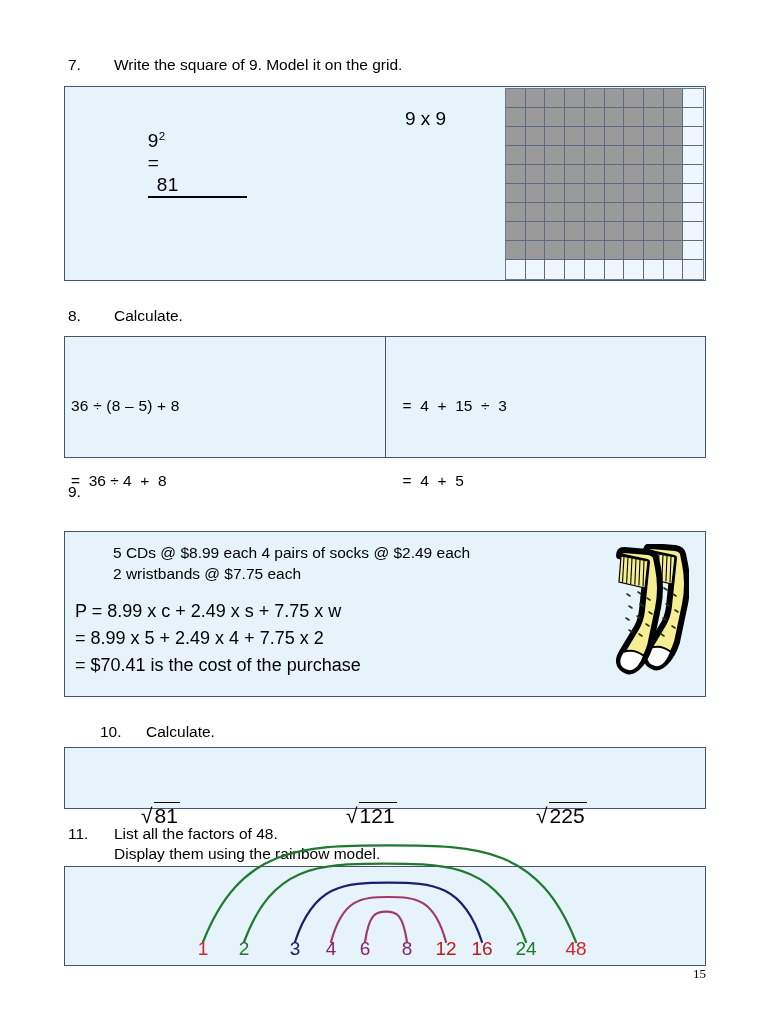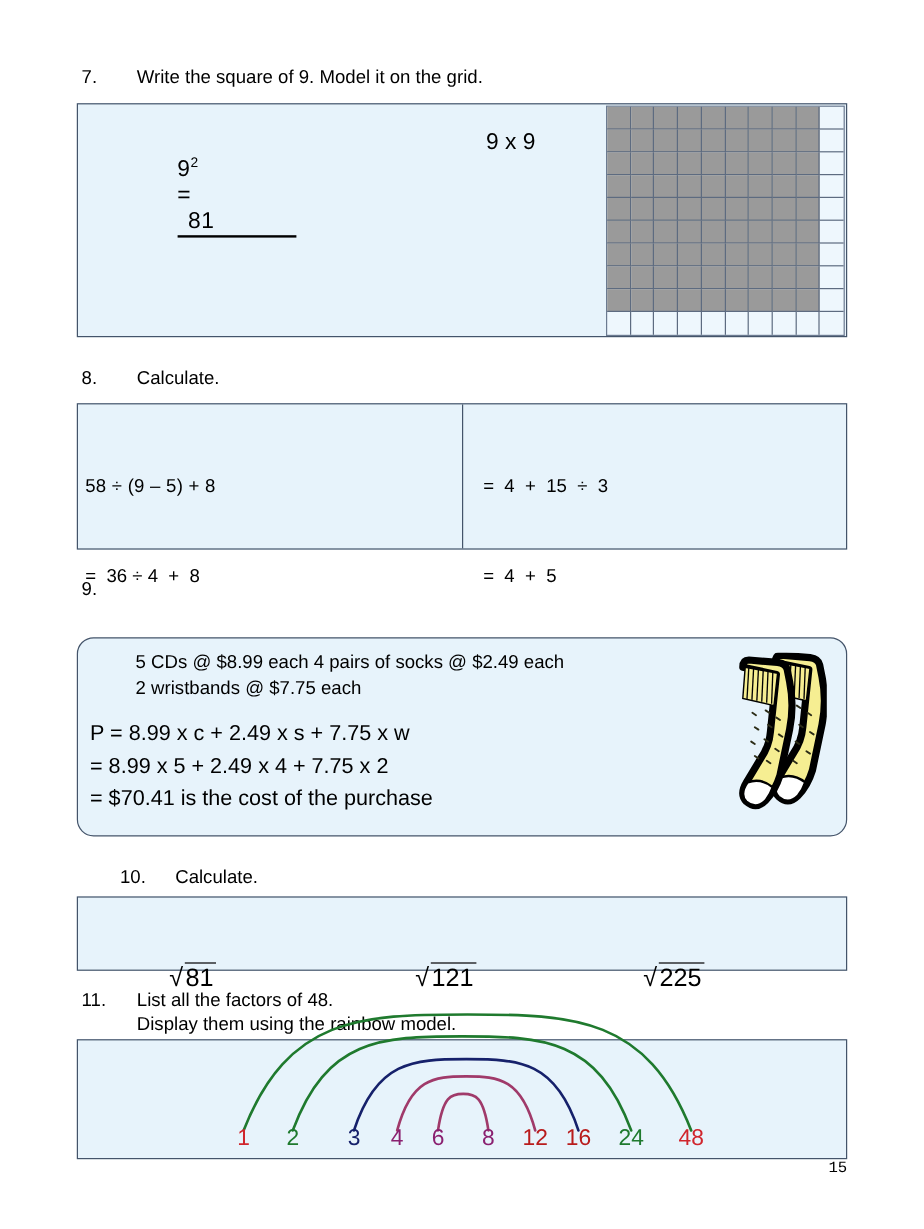--- a/index.html
+++ b/index.html
@@ -102,21 +102,21 @@
     padding: 6px 0 0 6px;
     font-size: 15.5px;
     line-height: 25px;
     white-space: pre;
   }
   .q8-cell.left  { width: 321px; }
   .q8-cell.right { width: 321px; border-left: 1px solid #44546a; padding-left: 8px; }
   .q8-first { letter-spacing: .2px; }
 
   
-  #q9box { left: 64px; top: 531px; width: 642px; height: 166px; border-radius: 14px; }
+  #q9box { left: 64px; top: 531px; width: 642px; height: 166px; }
   .q9-items {
     position: absolute;
     left: 48px; top: 10px;
     font-size: 15.5px;
     line-height: 21px;
     white-space: pre-line;
   }
   .q9-work {
     position: absolute;
     left: 10px; top: 66px;
@@ -168,21 +168,21 @@
     top: 0;
     transform: translateX(-50%);
   }
 
   
   #pagenum {
     position: absolute;
     left: 0; top: 966px;
     width: 706px;
     text-align: right;
-    font-family: Liberation Mono, monospace;
+    font-family: Liberation Serif, serif;
     font-size: 13px;
     color: #000;
   }
 </style>
 </head>
 <body>
 
 <div class="page">
 
   <div class="q-head" style="left:68px; top:55px;">
@@ -302,21 +302,21 @@
   </div>
 
   <div class="q-head" style="left:68px; top:306px;">
     <span class="q-num">8.</span>
     <span class="q-text">Calculate.</span>
   </div>
 
   <div class="abox" id="q8box">
     <div class="q8-split">
       <div class="q8-cell left">
-        <div class="q8-first">58 ÷ (9 – 5) + 8</div>
+        <div class="q8-first">36 ÷ (8 – 5) + 8</div>
         <div>=  36 ÷ 4  +  8</div>
         <div>=  9 + 8</div>
         <div>=  17</div>
       </div>
       <div class="q8-cell right">
         <div>  =  4  +  15  ÷  3</div>
         <div>  =  4  +  5</div>
         <div>  =  9</div>
       </div>
     </div>

